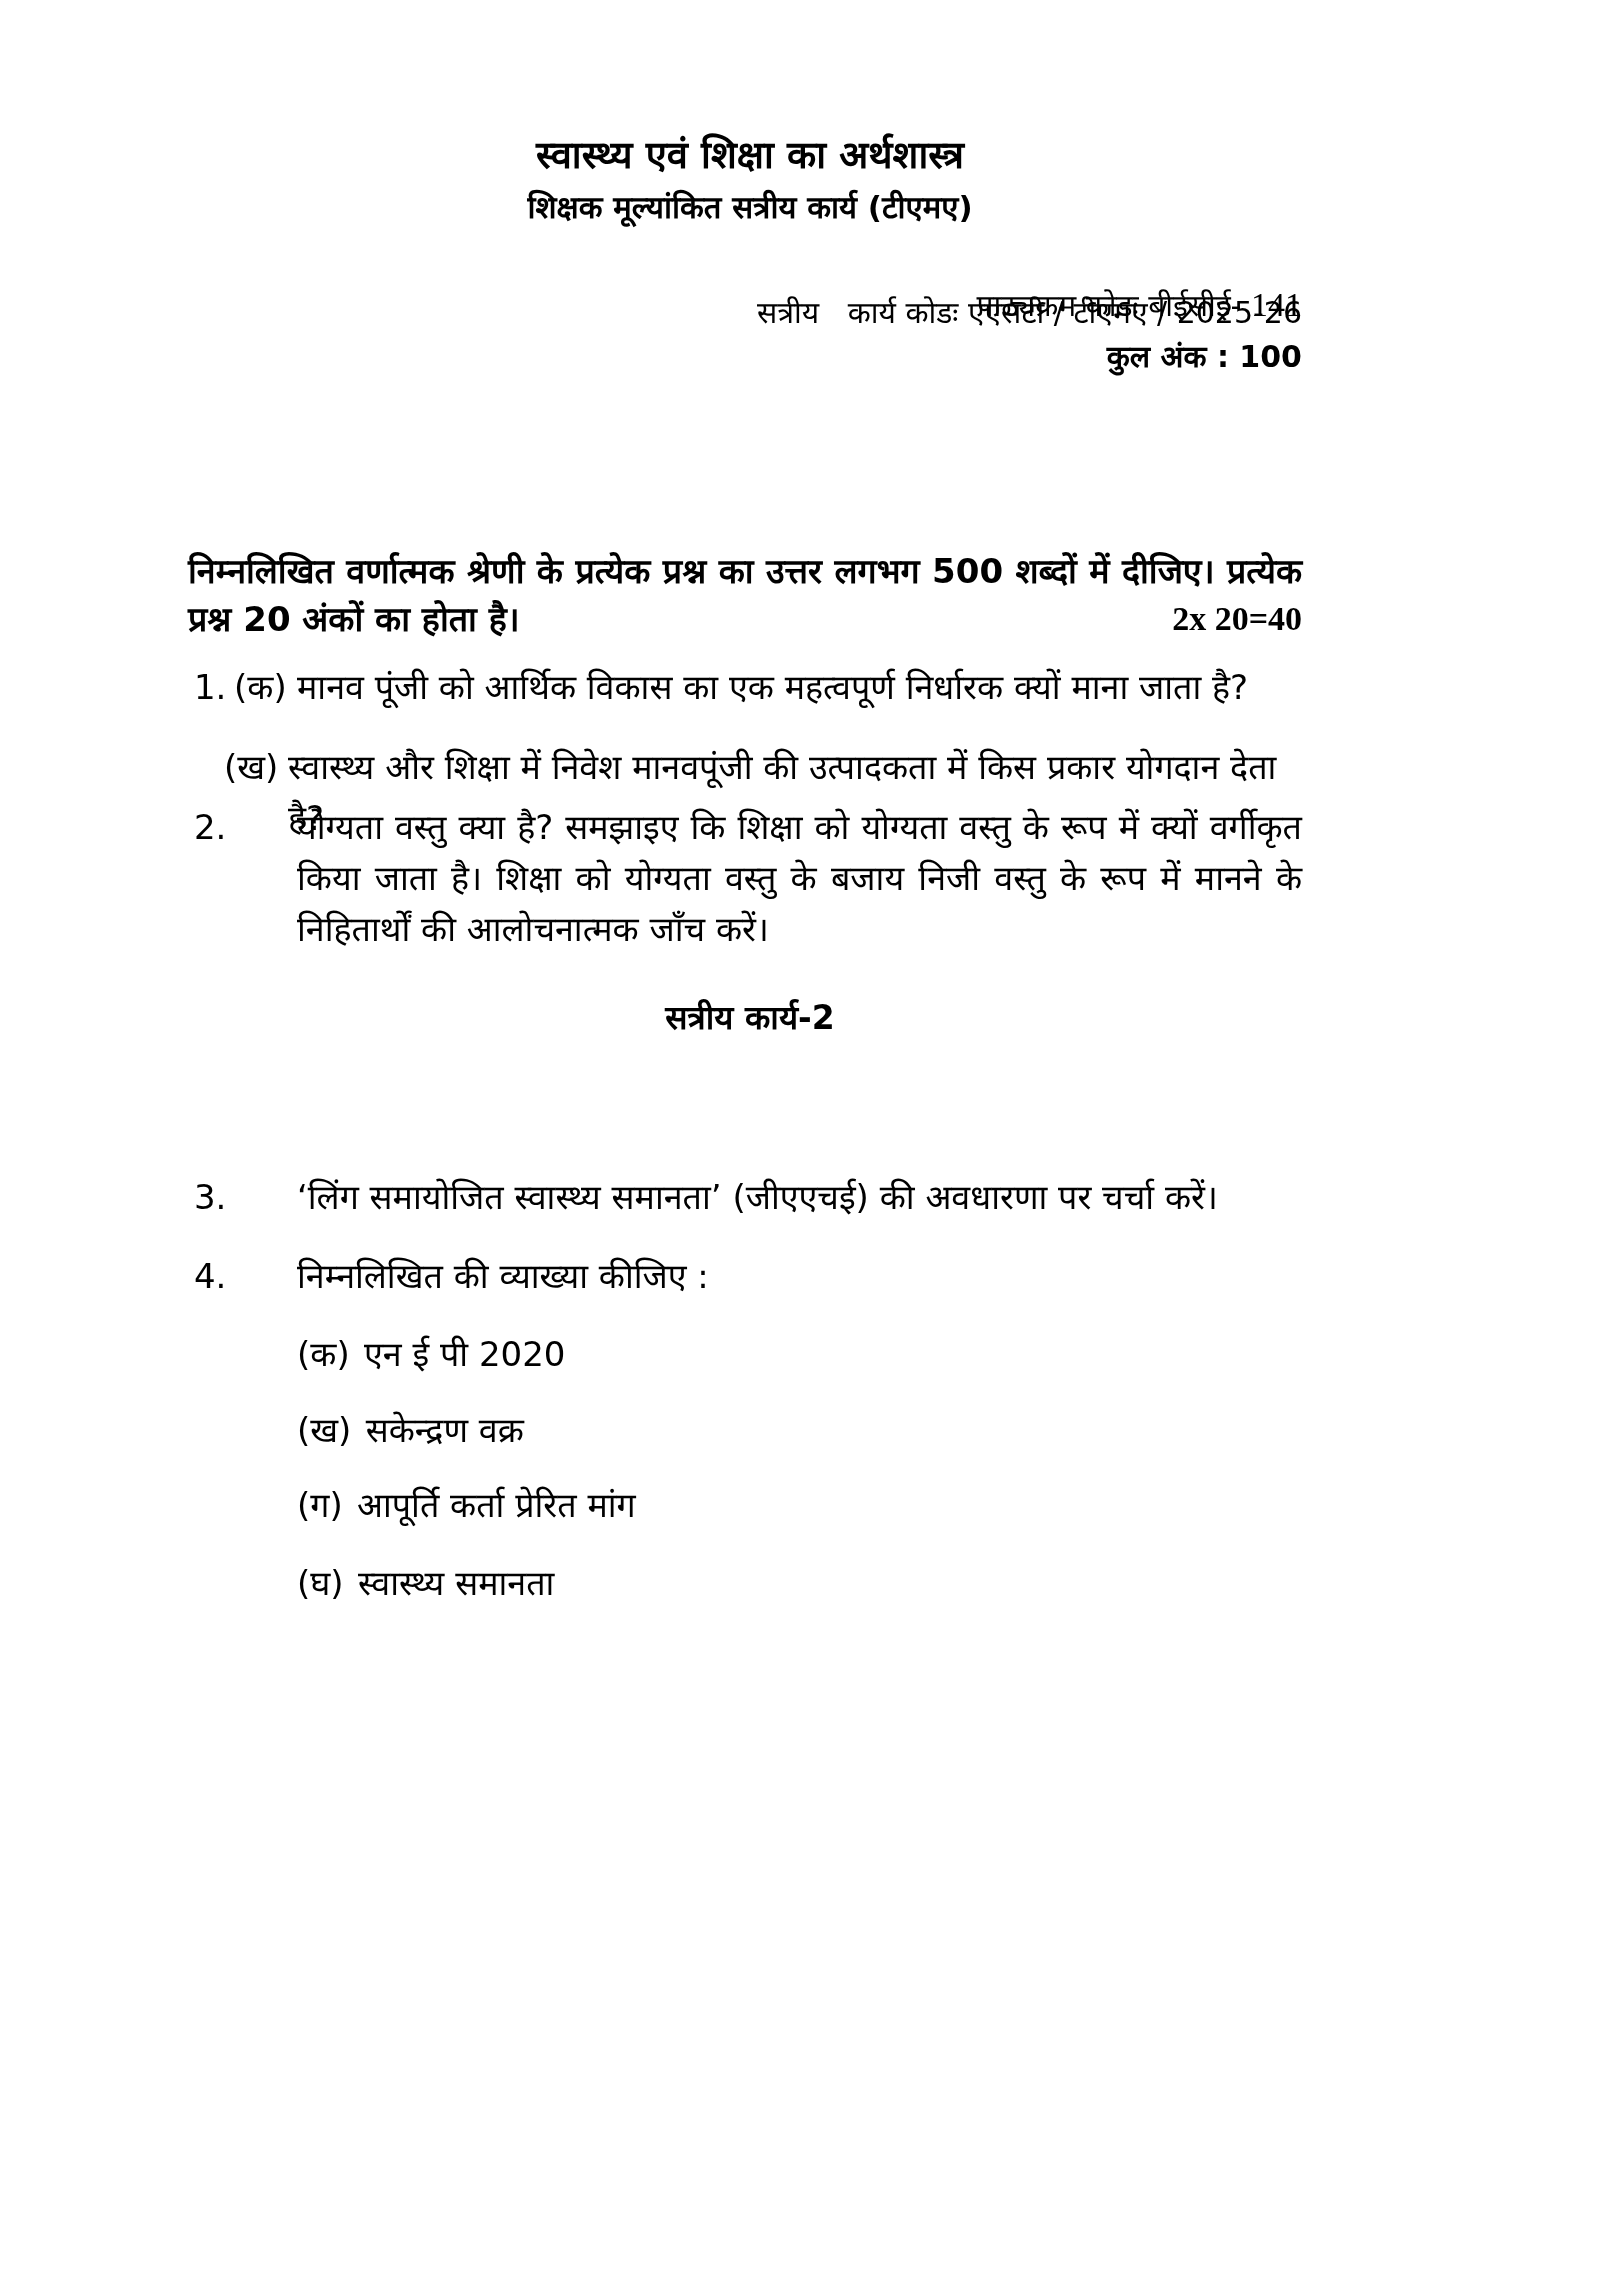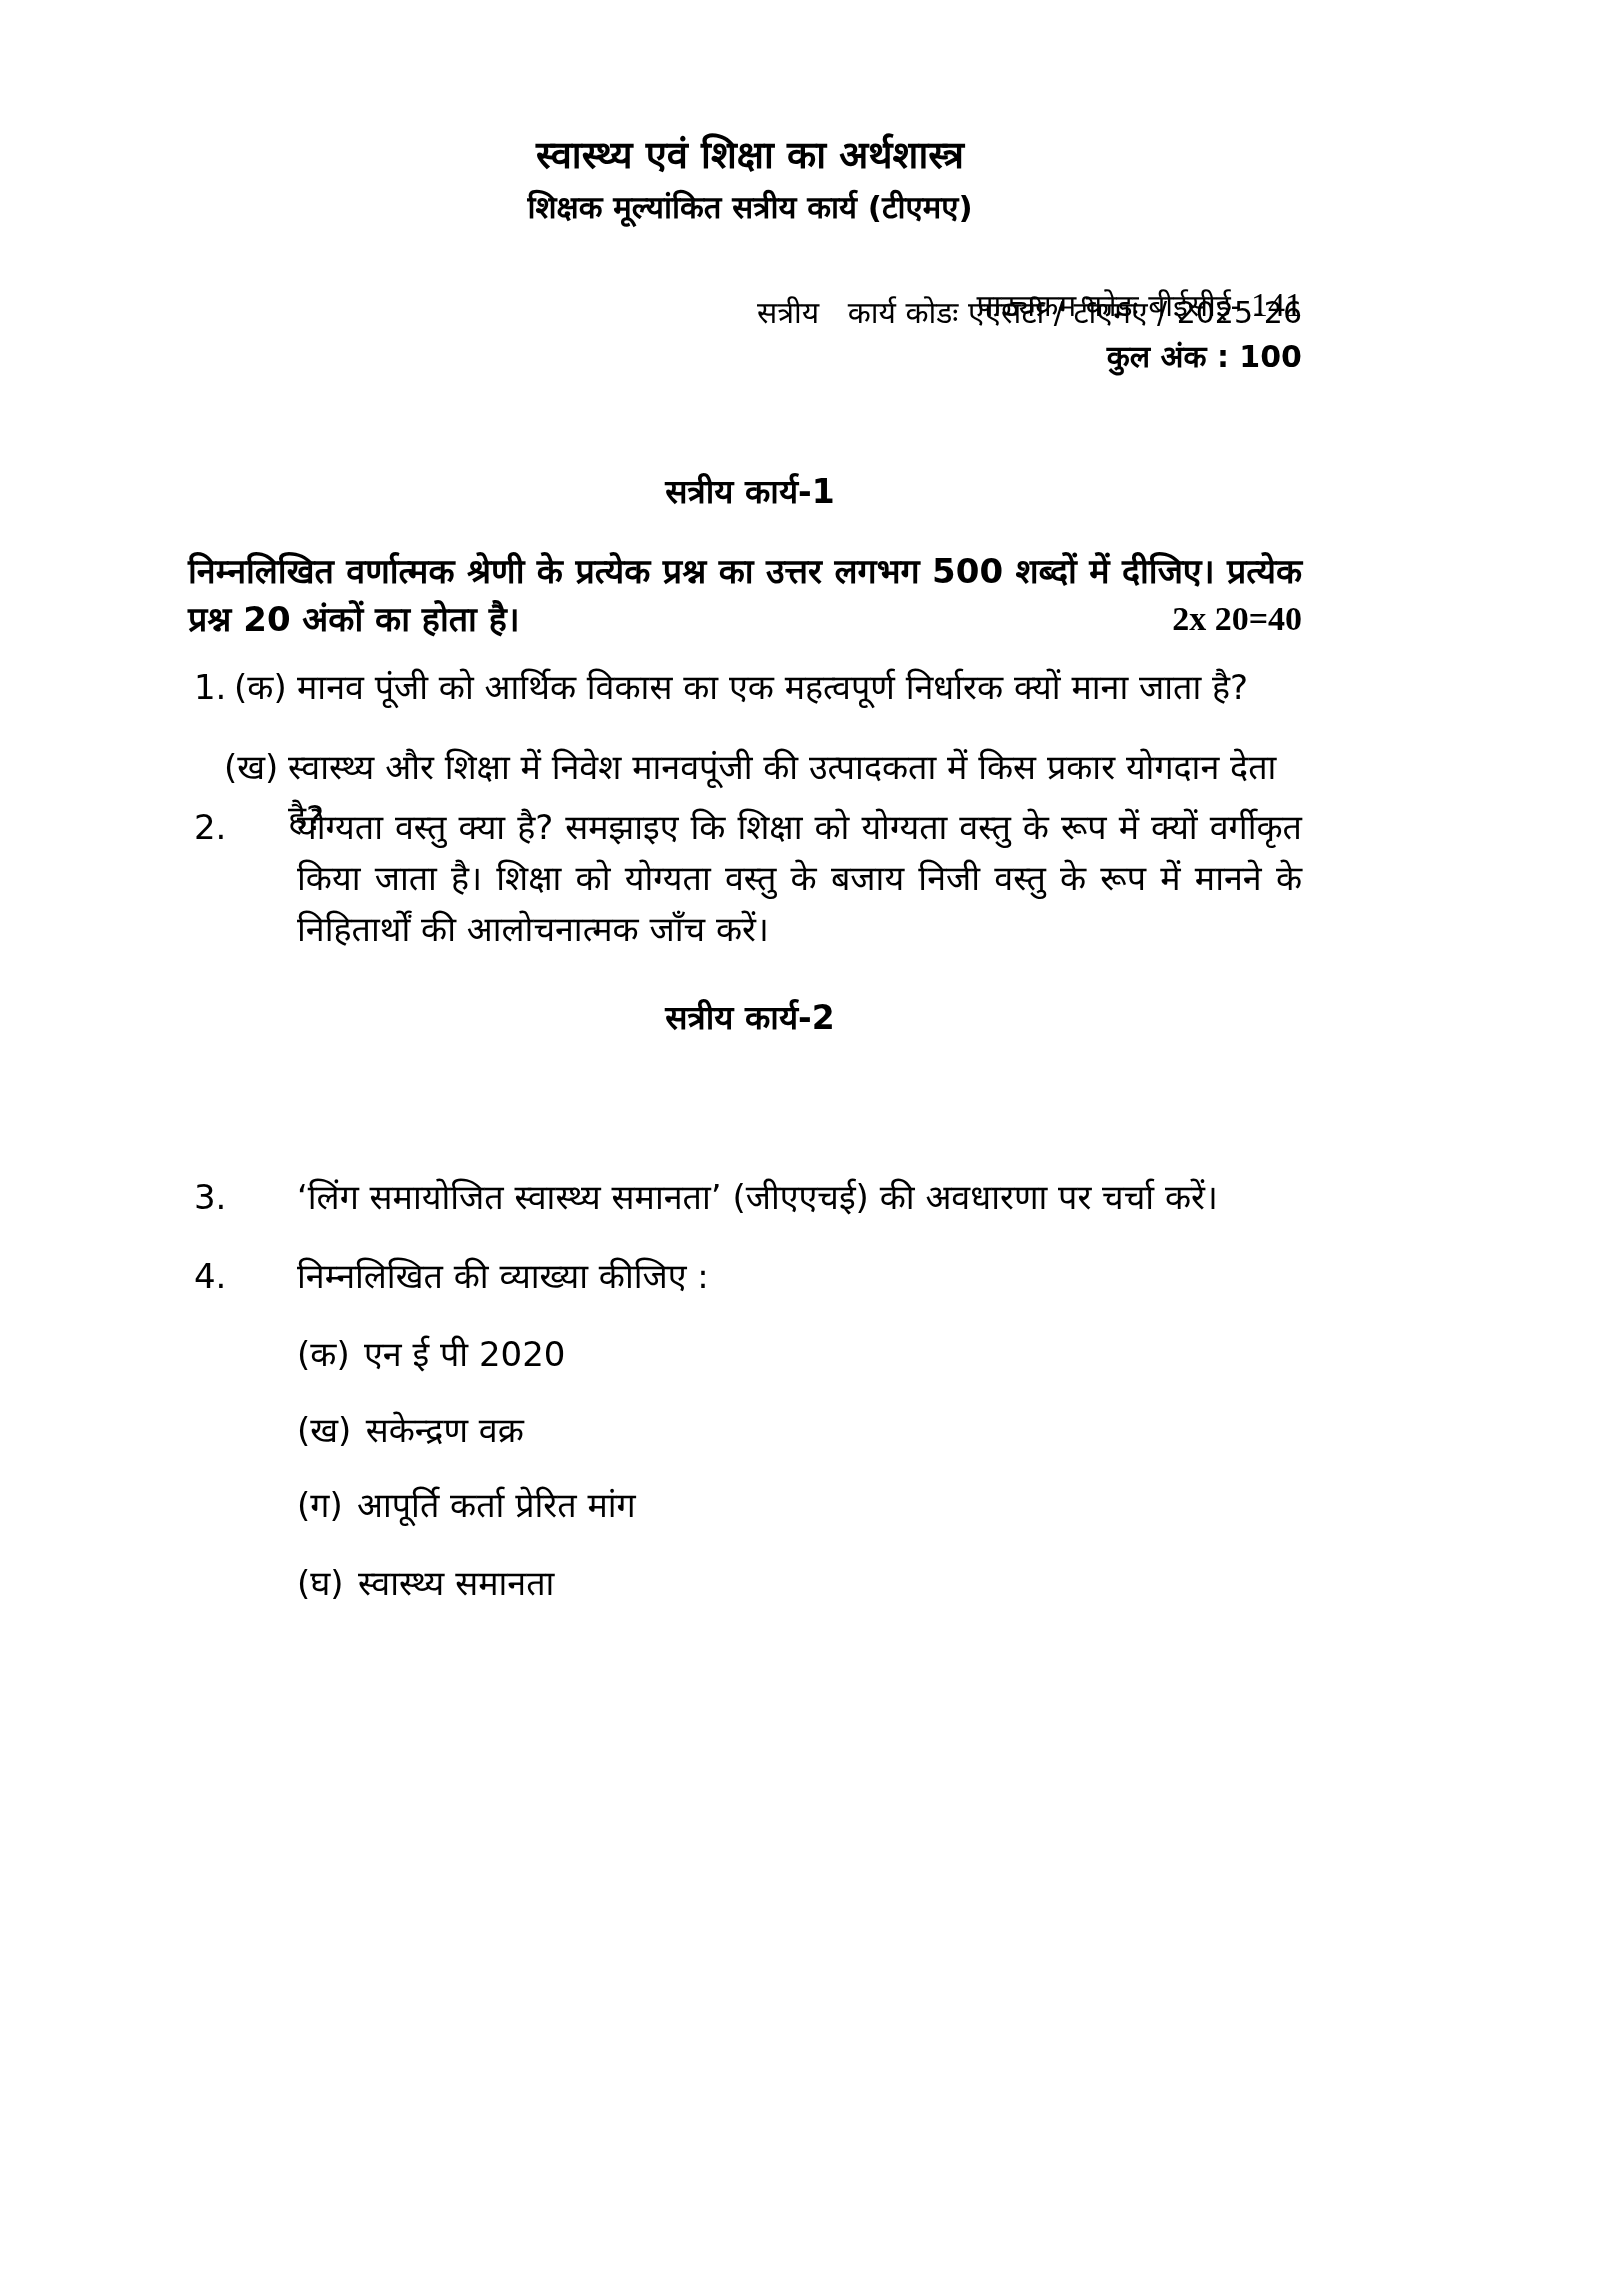--- a/index.html
+++ b/index.html
@@ -46,21 +46,20 @@
 
   <div class="abs center-full title" style="top:130px">स्वास्थ्य एवं शिक्षा का अर्थशास्त्र</div>
   <div class="abs center-full subtitle" style="top:188px">शिक्षक मूल्यांकित सत्रीय कार्य (टीएमए)</div>
 
   <div class="abs col course-line" style="top:248px">
     <span>पाठ्यक्रम कोडः बीईसीई- </span><span class="serif-num">141</span>
   </div>
   <div class="abs col course-line" style="top:294px">सत्रीय   कार्य कोडः एएसटी / टीएमए / 2025-26</div>
   <div class="abs col course-line bold" style="top:338px">कुल अंक : 100</div>
 
-  <div class="abs center-full section-heading" style="top:470px">सत्रीय कार्य-1</div>
 
   <div class="abs col instr" style="top:547px">
     <div class="instr-text">निम्नलिखित वर्णात्मक श्रेणी के प्रत्येक प्रश्न का उत्तर लगभग 500 शब्दों में दीजिए। प्रत्येक प्रश्न 20 अंकों का होता है।</div>
     <span class="marks">2x 20=40</span>
   </div>
 
   <div class="abs col q" style="top:662px">
     <span class="qnum">1.</span>
     <span class="qsub-a">(क)</span>
     <div class="qtext">मानव पूंजी को आर्थिक विकास का एक महत्वपूर्ण निर्धारक क्यों माना जाता है?</div>

